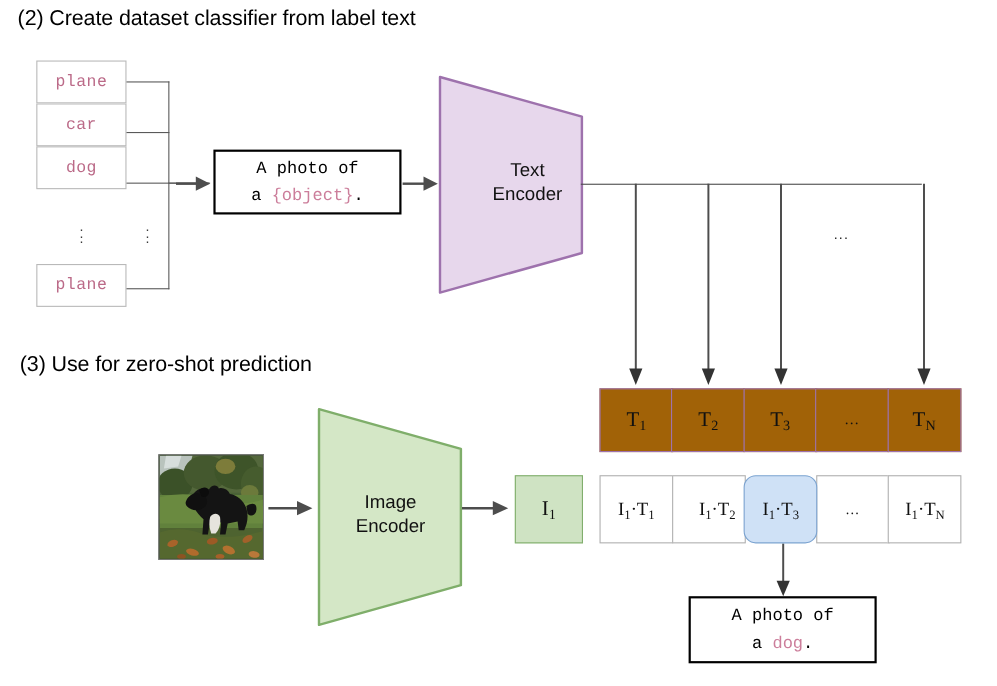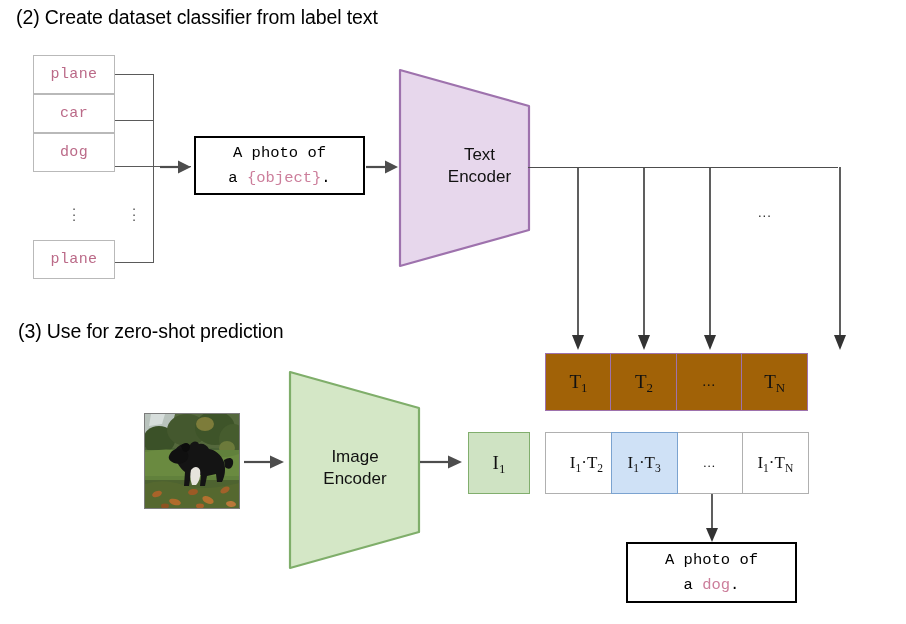--- a/index.html
+++ b/index.html
@@ -276,20 +276,23 @@
   <div class="dots-inline" style="left:758px; top:205px;">...</div>
 
   <div class="trow" style="left:545px; top:353px;">
     <div class="tcell" style="width:67px; height:58px;">
       <span>T<sub>1</sub></span>
     </div>
     <div class="tcell" style="width:67px; height:58px;">
       <span>T<sub>2</sub></span>
     </div>
     <div class="tcell" style="width:67px; height:58px;">
+      <span>T<sub>3</sub></span>
+    </div>
+    <div class="tcell" style="width:67px; height:58px;">
       <span class="dots">...</span>
     </div>
     <div class="tcell" style="width:67px; height:58px;">
       <span>T<sub>N</sub></span>
     </div>
   </div>
 
   <div class="abs heading" style="left:18px; top:320px;">(3) Use for zero-shot prediction</div>
 
   <div class="abs photo" style="left:144px; top:413px; width:96px; height:96px;">
@@ -366,24 +369,27 @@
       <path d="M0,9 L32,9" stroke="#4d4d4d" stroke-width="2.2" fill="none"></path>
       <path d="M28,2.5 L42,9 L28,15.5 Z" fill="#4d4d4d"></path>
     </svg>
   </div>
 
   <div class="abs ibox" style="left:468px; top:432px; width:62px; height:62px;">
     <span>I<sub>1</sub></span>
   </div>
 
   <div class="simrow" style="left:545px; top:432px;">
+    <div class="scell" style="width:67px; height:62px;">
+      <span>I<sub>1</sub>·T<sub>1</sub></span>
+    </div>
     <div class="scell" style="width:67px; height:62px;padding-left:16px;">
       <span>I<sub>1</sub>·T<sub>2</sub></span>
     </div>
-    <div class="scell hl" style="width:67px; height:62px;">
+    <div class="scell hl" style="width:67px; height:62px;border-radius:11px;">
       <span>I<sub>1</sub>·T<sub>3</sub></span>
     </div>
     <div class="scell" style="width:67px; height:62px;">
       <span class="dots">...</span>
     </div>
     <div class="scell" style="width:67px; height:62px;">
       <span>I<sub>1</sub>·T<sub>N</sub></span>
     </div>
   </div>
 

